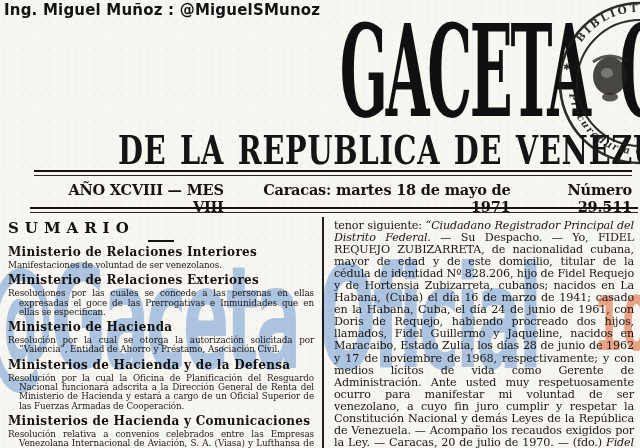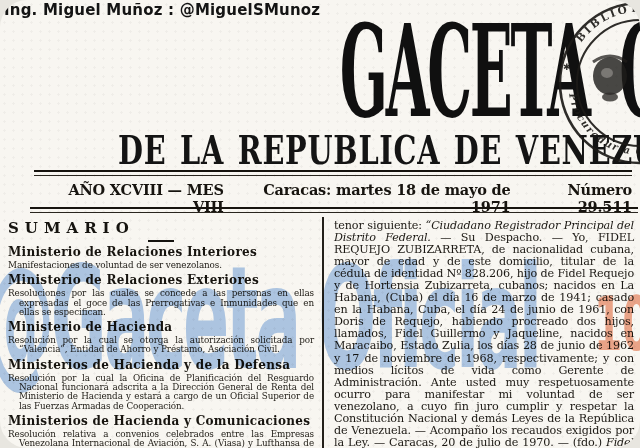--- a/index.html
+++ b/index.html
@@ -3,21 +3,20 @@
 <meta charset="utf-8">
 <style>
   html,body{margin:0;padding:0;background:#e8e6e0;}
   .page{
     position:relative; width:640px; height:448px; overflow:hidden;
     background:#f8f6f1;
     background-image:radial-gradient(rgba(90,85,75,.05) 1px, transparent 1.2px);
     background-size:9px 9px;
     color:#1c1a17;
     font-family:"DejaVu Serif", serif;
-    border-radius:27px;
   }
   .credit{
     position:absolute; top:1px; left:4px;
     font:700 15px "DejaVu Sans", sans-serif; letter-spacing:.2px; color:#141414;
   }
   .masthead{position:absolute; top:-4px; left:0; width:640px; text-align:center; line-height:1;}
   .masthead-inner{
     display:inline-block; white-space:nowrap;
     font:700 128px "DejaVu Serif", serif; letter-spacing:-5px; word-spacing:30px;
     transform:scale(0.44,1); transform-origin:center top; color:#101010;

